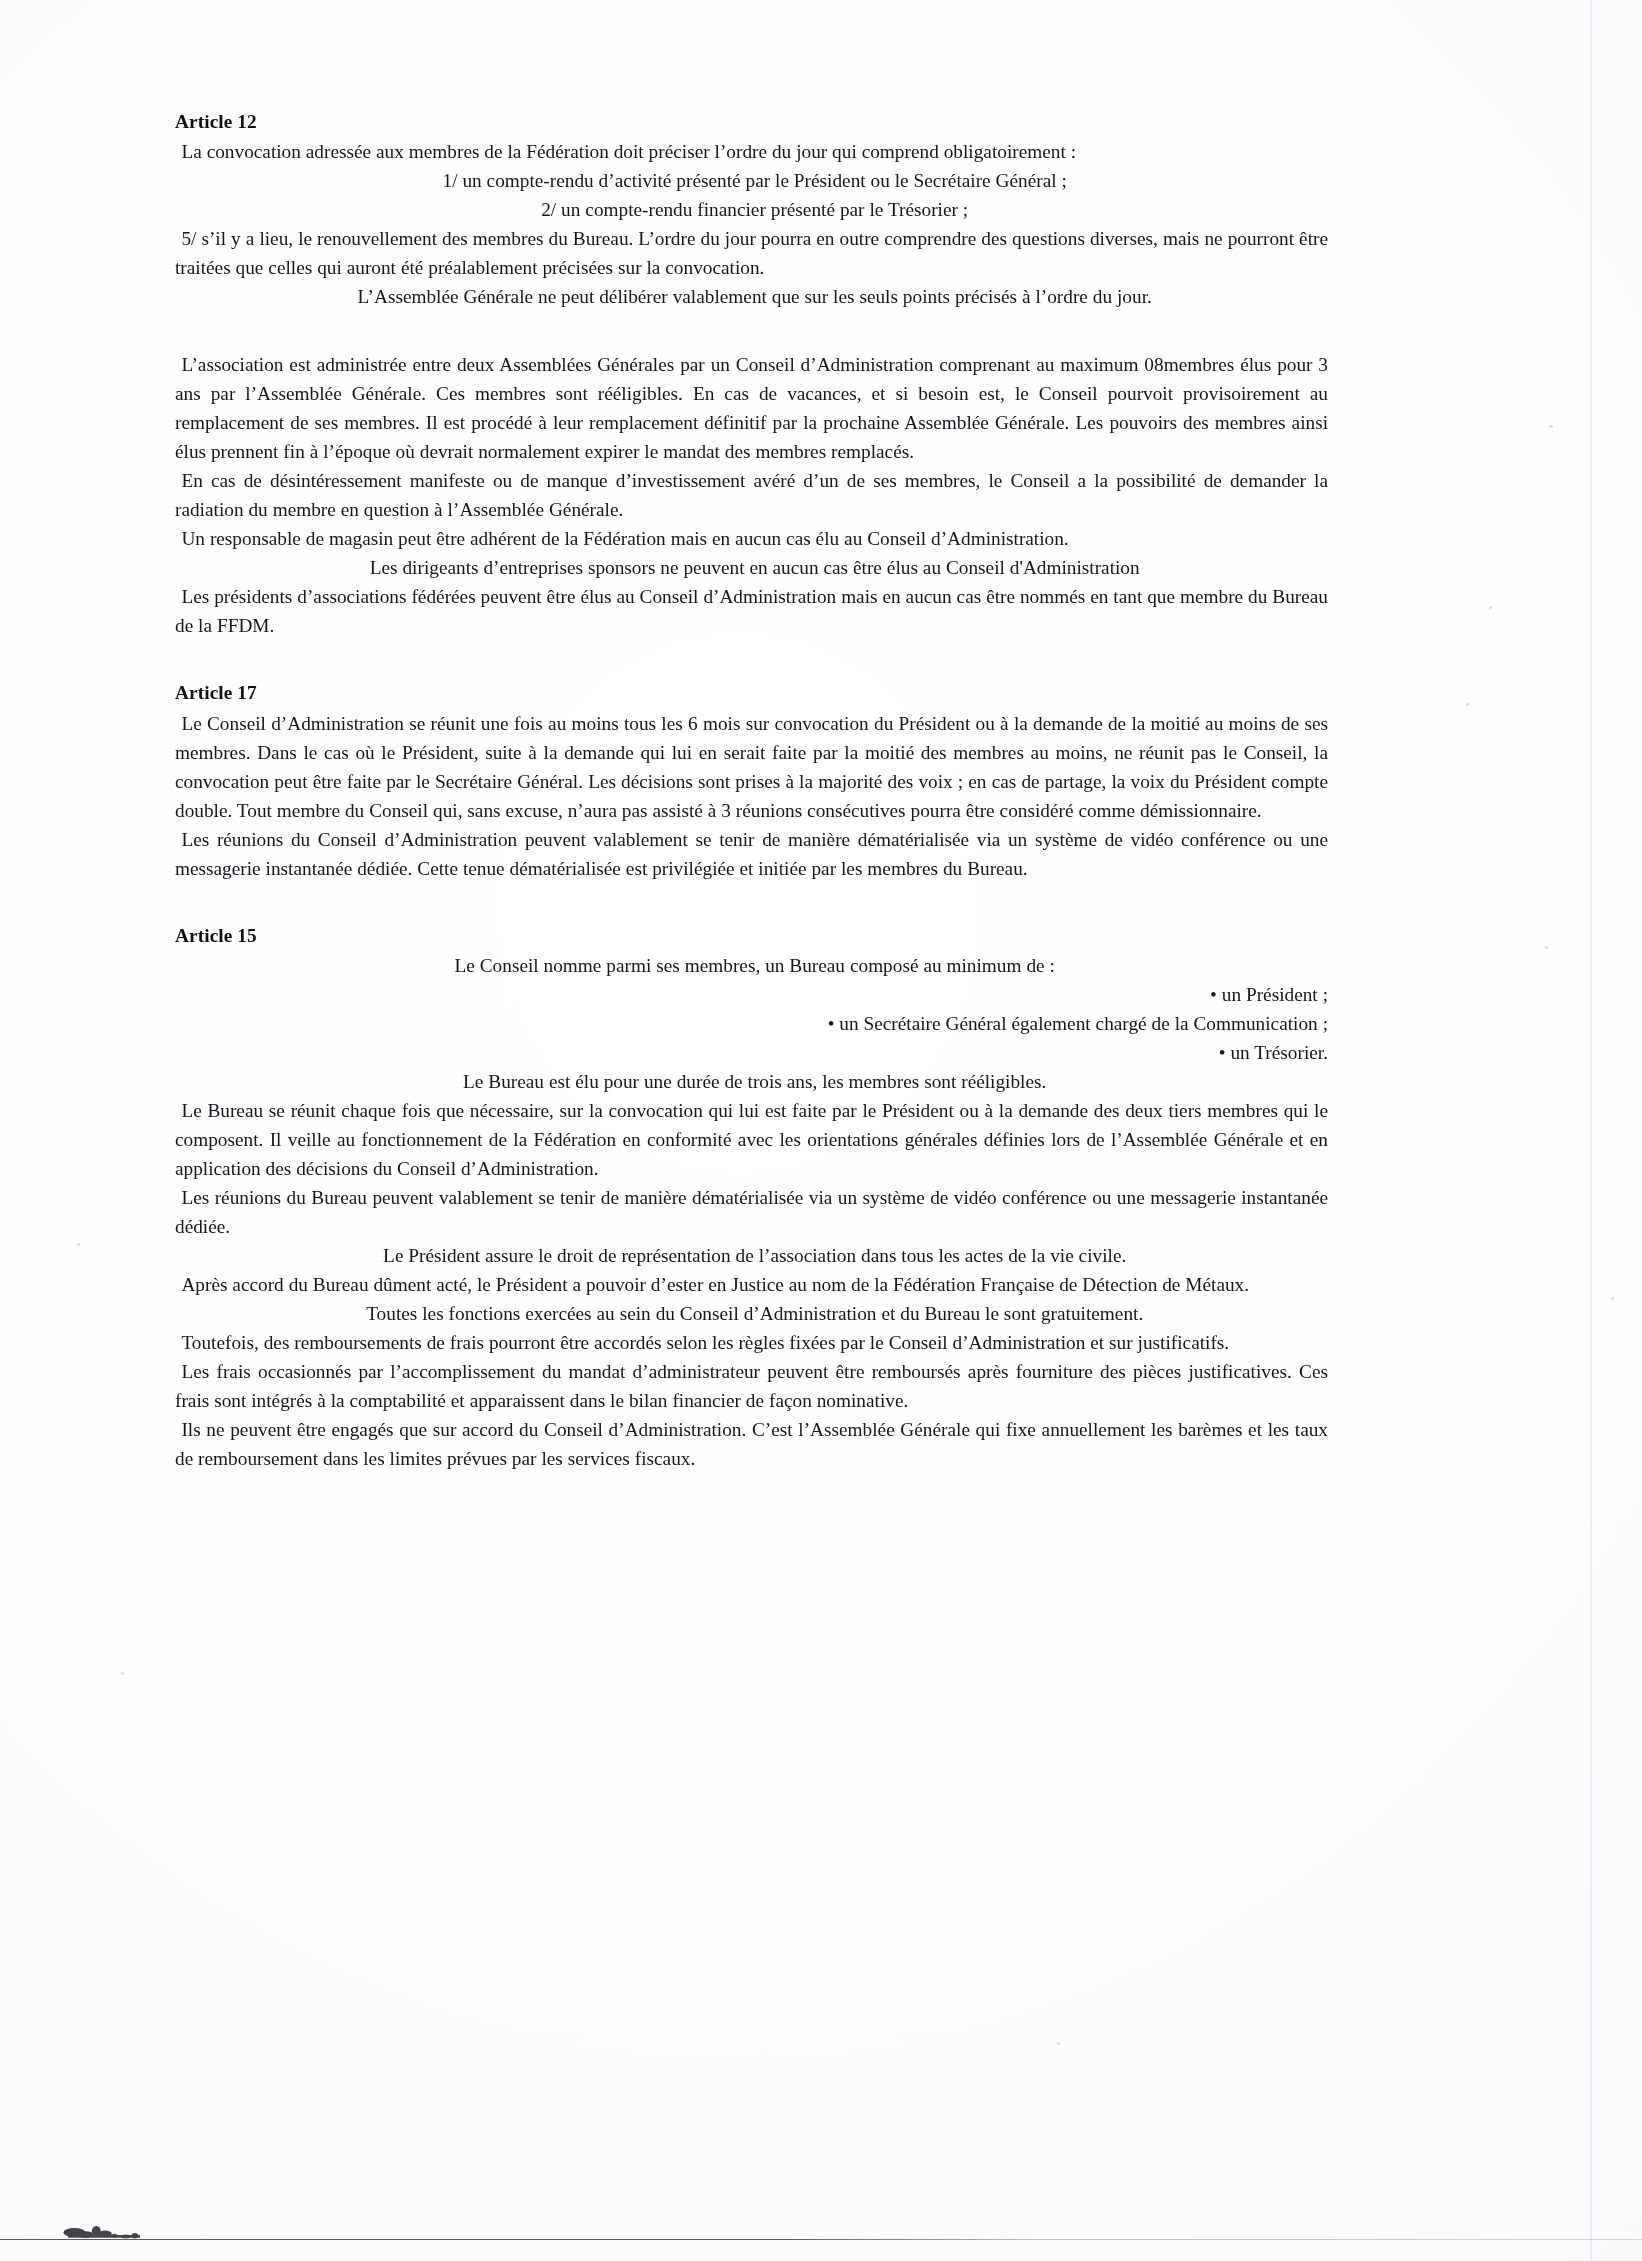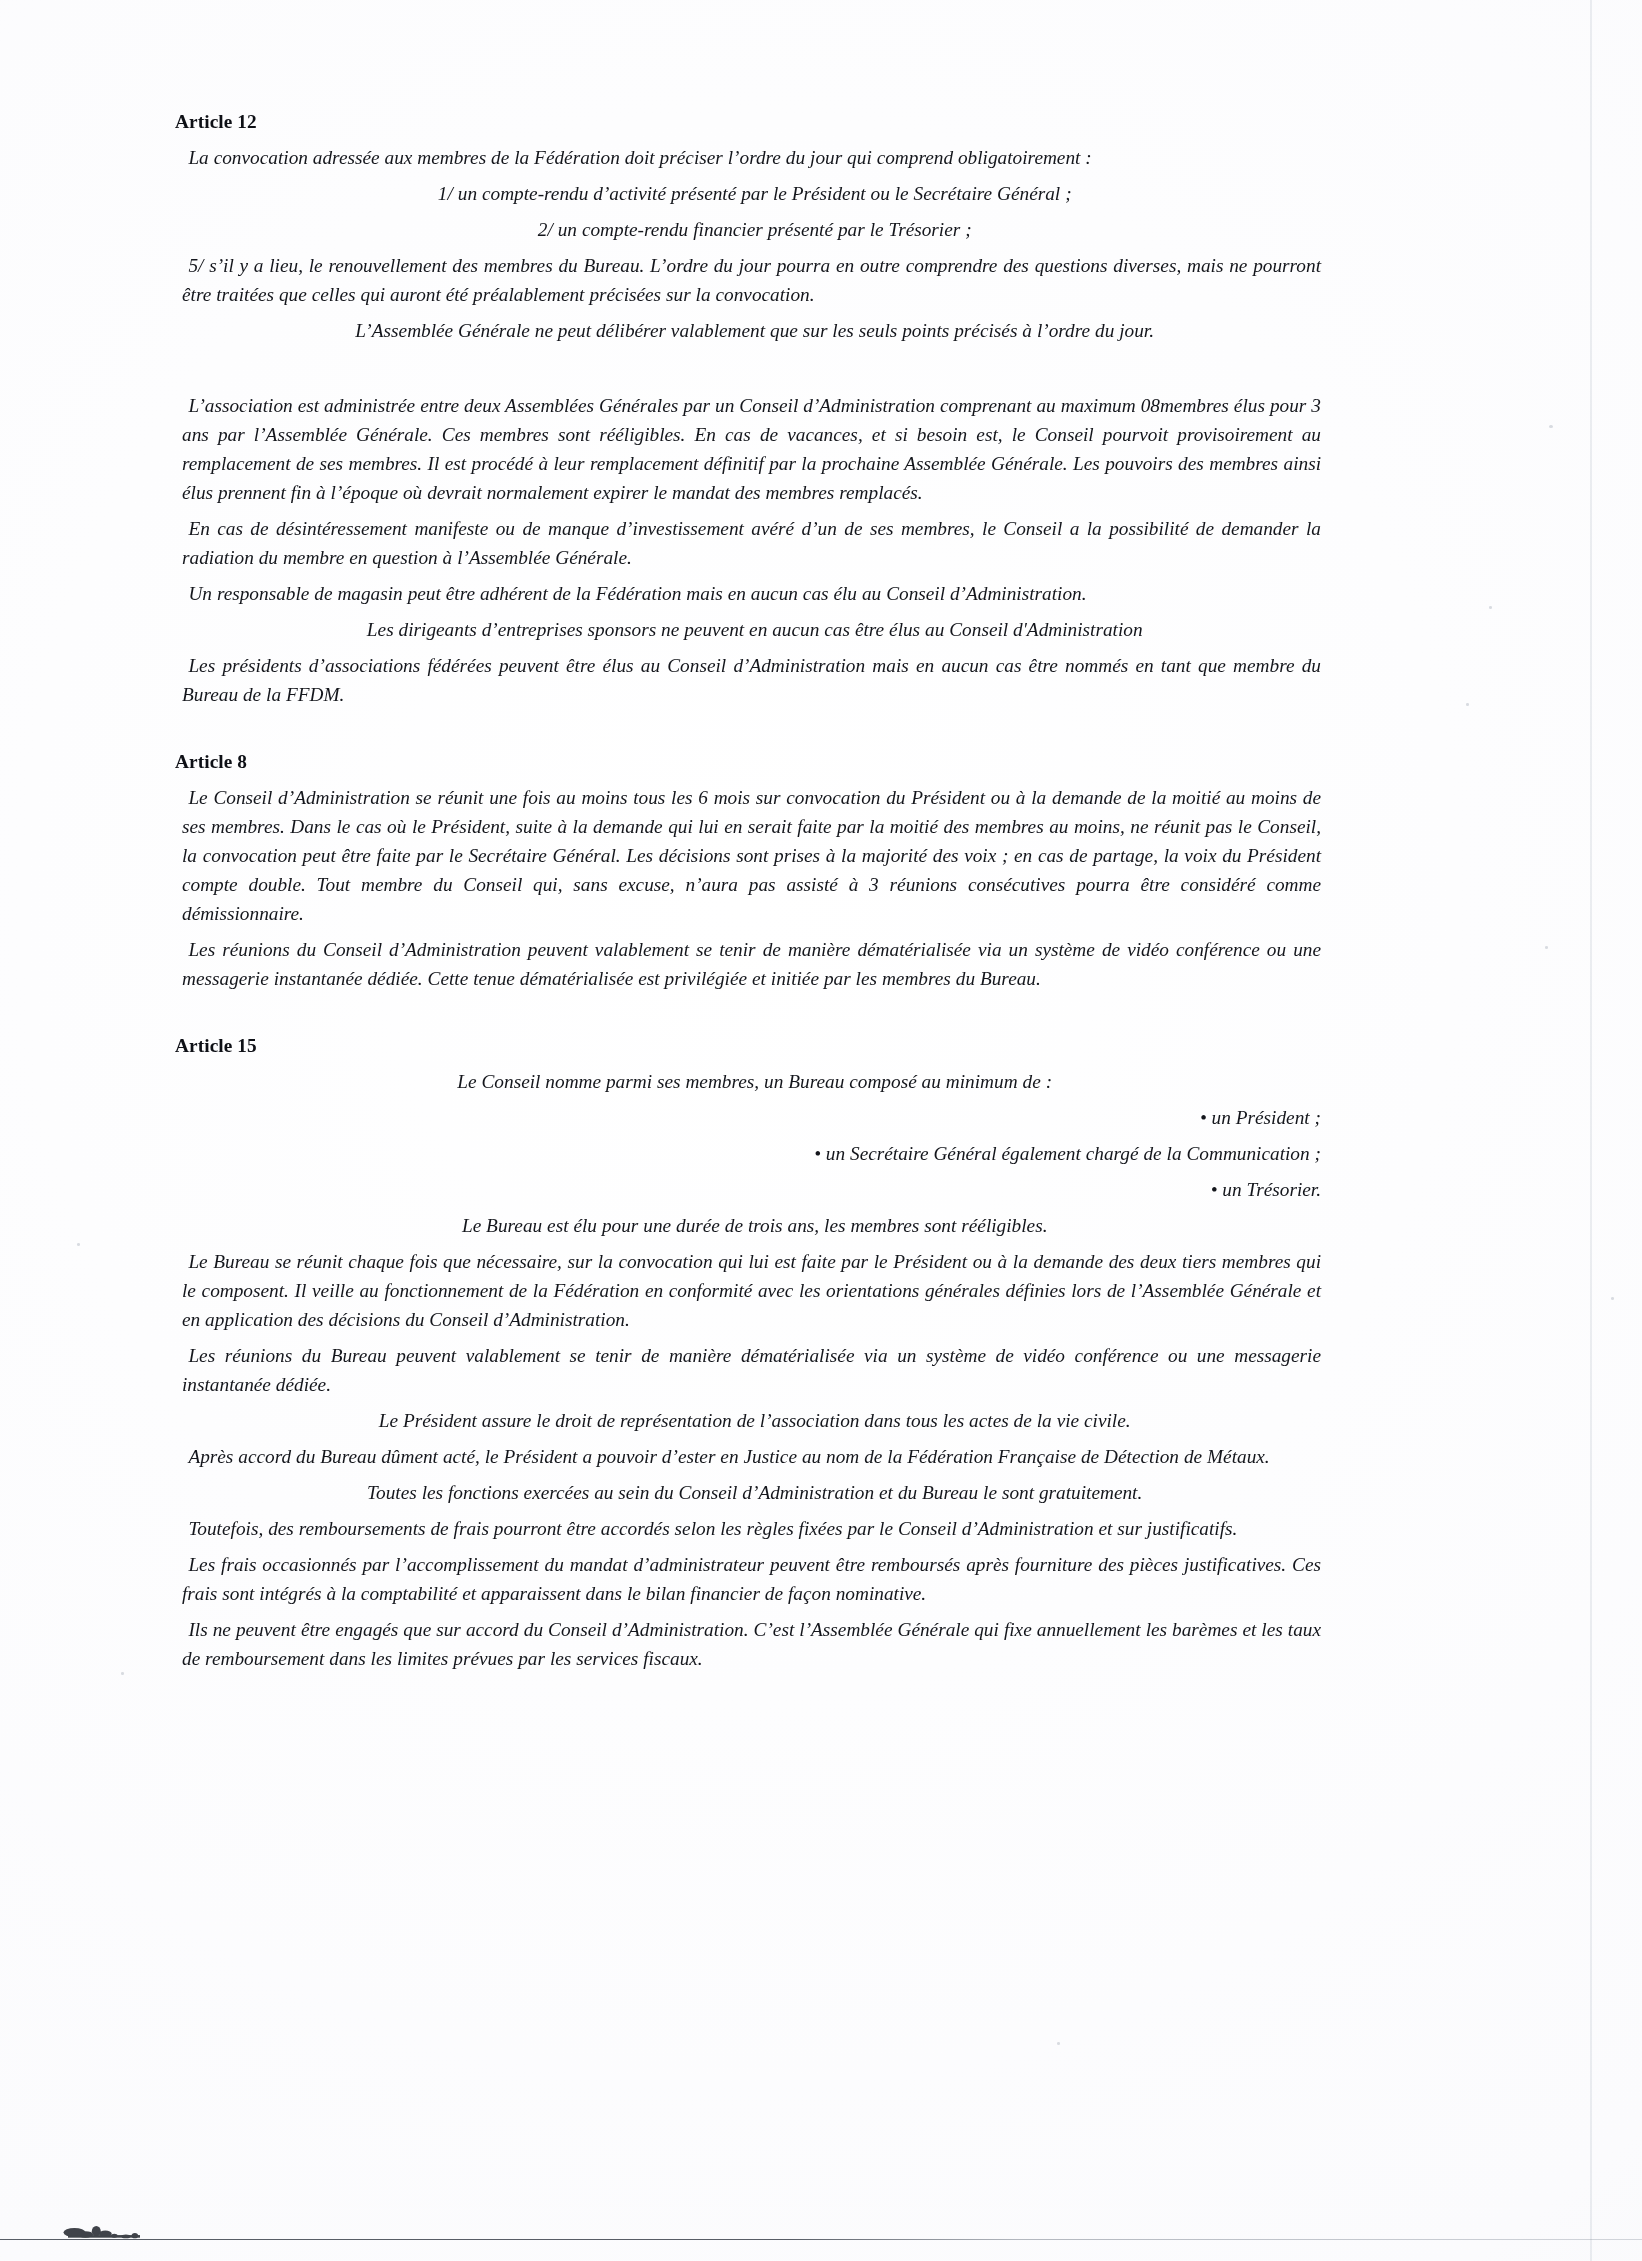--- a/index.html
+++ b/index.html
@@ -81,29 +81,28 @@
     font-weight: bold;
     font-size: 19.3px;
     line-height: 28px;
     letter-spacing: 0.1px;
     margin: 0 0 1.3px 0;
     color: #0e1016;
   }
 
   
   .para {
-    margin: 7px;
+    margin: 0;
     font-size: 19.3px;
     line-height: 29px;
     text-align: justify;
     text-justify: inter-word;
     text-indent: 6.4px;
     color: #14161c;
     word-spacing: 0.1px;
-    font-style: italic;
   }
 
   
   .para.flush {
     text-align: center;
   }
 
   .bullet {
     text-indent: 0;
     text-align: right;
@@ -169,21 +168,21 @@
       <p class="para">L’association est administrée entre deux Assemblées Générales par un Conseil d’Administration comprenant au maximum 08membres élus pour 3 ans par l’Assemblée Générale. Ces membres sont rééligibles. En cas de vacances, et si besoin est, le Conseil pourvoit provisoirement au remplacement de ses membres. Il est procédé à leur remplacement définitif par la prochaine Assemblée Générale. Les pouvoirs des membres ainsi élus prennent fin à l’époque où devrait normalement expirer le mandat des membres remplacés.</p>
       <p class="para">En cas de désintéressement manifeste ou de manque d’investissement avéré d’un de ses membres, le Conseil a la possibilité de demander la radiation du membre en question à l’Assemblée Générale.</p>
       <p class="para">Un responsable de magasin peut être adhérent de la Fédération mais en aucun cas élu au Conseil d’Administration.</p>
       <p class="para flush">Les dirigeants d’entreprises sponsors ne peuvent en aucun cas être élus au Conseil d'Administration</p>
       <p class="para">Les présidents d’associations fédérées peuvent être élus au Conseil d’Administration mais en aucun cas être nommés en tant que membre du Bureau de la FFDM.</p>
     </section>
 
     <div class="gap-lg"></div>
 
     <section class="article">
-      <h2 class="art-heading">Article 8</h2>
+      <h2 class="art-heading">Article 17</h2>
       <p class="para">Le Conseil d’Administration se réunit une fois au moins tous les 6 mois sur convocation du Président ou à la demande de la moitié au moins de ses membres. Dans le cas où le Président, suite à la demande qui lui en serait faite par la moitié des membres au moins, ne réunit pas le Conseil, la convocation peut être faite par le Secrétaire Général. Les décisions sont prises à la majorité des voix ; en cas de partage, la voix du Président compte double. Tout membre du Conseil qui, sans excuse, n’aura pas assisté à 3 réunions consécutives pourra être considéré comme démissionnaire.</p>
       <p class="para">Les réunions du Conseil d’Administration peuvent valablement se tenir  de manière dématérialisée via un système de vidéo conférence ou une messagerie instantanée dédiée. Cette tenue dématérialisée est privilégiée et initiée par les membres du Bureau.</p>
     </section>
 
     <div class="gap-lg"></div>
 
     <section class="article">
       <h2 class="art-heading">Article 15</h2>
       <p class="para flush">Le Conseil nomme parmi ses membres, un Bureau composé au minimum de :</p>
 

